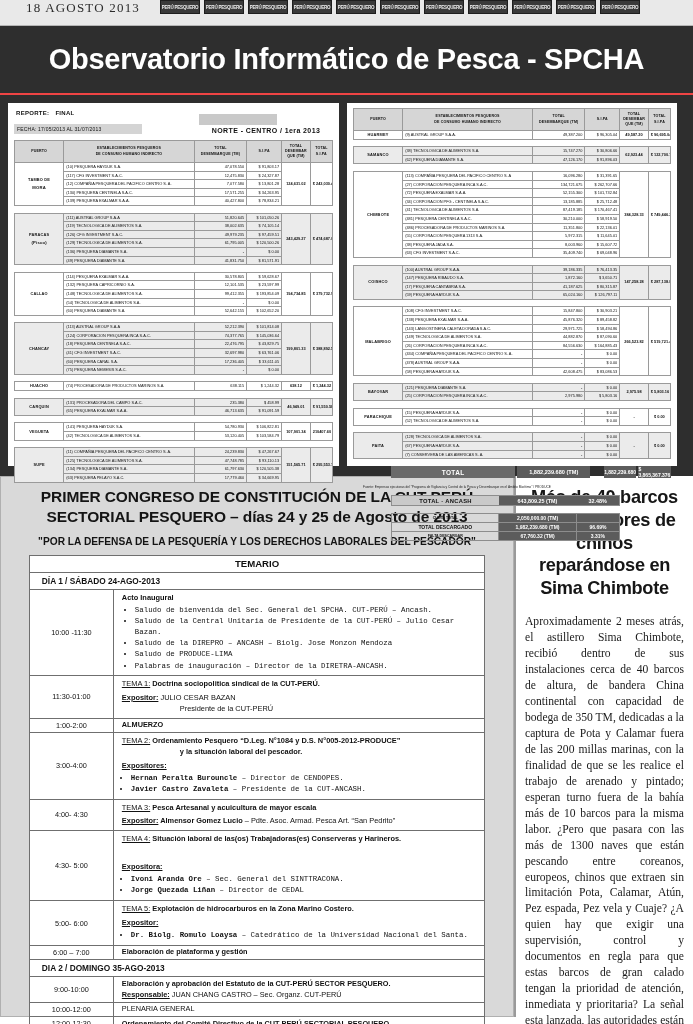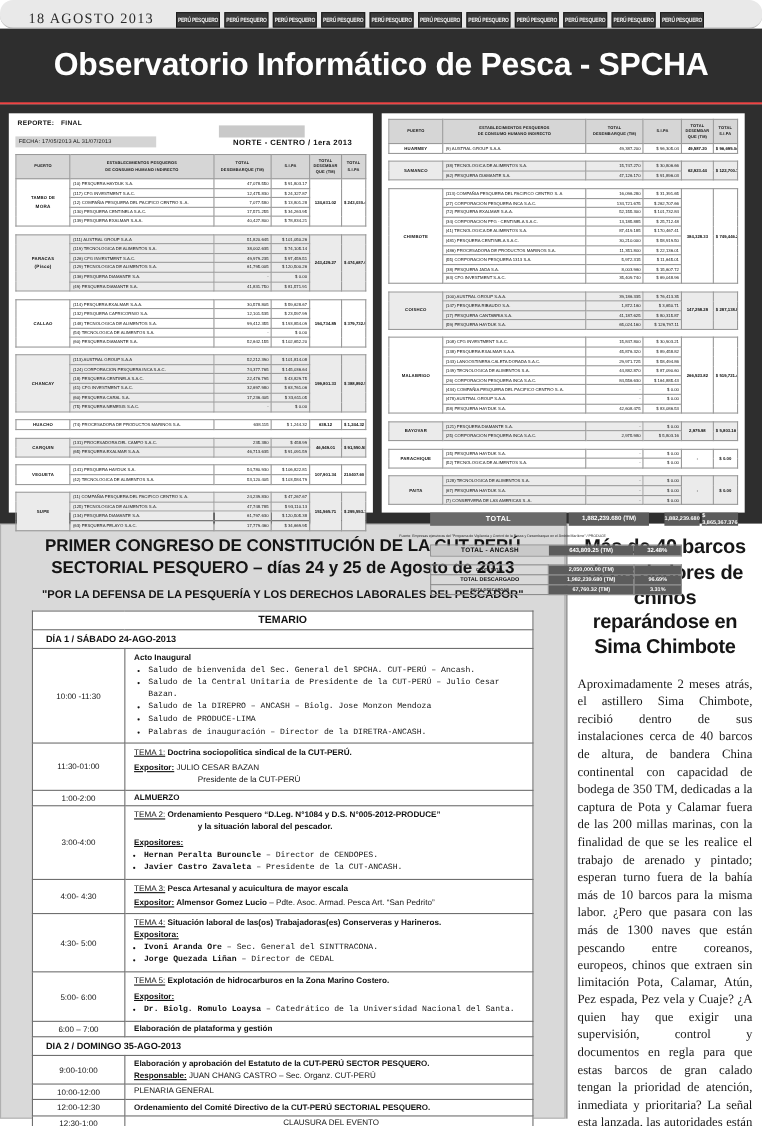--- a/index.html
+++ b/index.html
@@ -12,24 +12,23 @@
     overflow: hidden;
     position: relative;
   }
 
   
   .datebar {
     height: 26px;
     background: #e9e9e9;
     border-bottom: 1px solid #b5b5b5;
     display: flex;
-    align-items: flex-end;
+    align-items: flex-start;
     padding: 0 6px;
     gap: 6px;
-    border-radius: 12px;
   }
   .datebar .date {
     font-family: "Liberation Serif", serif;
     font-size: 13px;
     letter-spacing: 1.2px;
     color: #2b2b2b;
     padding-left: 20px;
     white-space: nowrap;
   }
   .logostrip { display:flex; gap:4px; align-items:center; margin-left: 14px; }
@@ -796,21 +795,21 @@
             <td class="hora">4:00- 4:30</td>
             <td class="act">
               <div><span class="u">TEMA 3:</span><span class="b">   Pesca Artesanal y acuicultura de mayor escala</span></div>
               <div style="margin-top: 3px;"><span class="u b">Expositor:</span><span class="b">  Almensor Gomez Lucio</span> – Pdte. Asoc. Armad. Pesca Art. “San Pedrito”</div>
             </td>
           </tr>
           <tr>
             <td class="hora">4:30- 5:00</td>
             <td class="act">
               <div><span class="u">TEMA 4:</span><span class="b">   Situación laboral de las(os) Trabajadoras(es) Conserveras y Harineros.</span></div>
-              <div style="margin-top: 0;"><span class="u b">Expositora:</span></div>
+              <div style="margin-top: 17px;"><span class="u b">Expositora:</span></div>
               <ul class="acts tight">
                 <li><span class="b">Ivoni Aranda Ore</span> – Sec. General del SINTTRACONA.</li>
                 <li><span class="b">Jorge Quezada Liñan</span> – Director de CEDAL</li>
               </ul>
             </td>
           </tr>
           <tr>
             <td class="hora">5:00- 6:00</td>
             <td class="act">
               <div><span class="u">TEMA 5:</span><span class="b">   Explotación de hidrocarburos en la Zona Marino Costero.</span></div>

